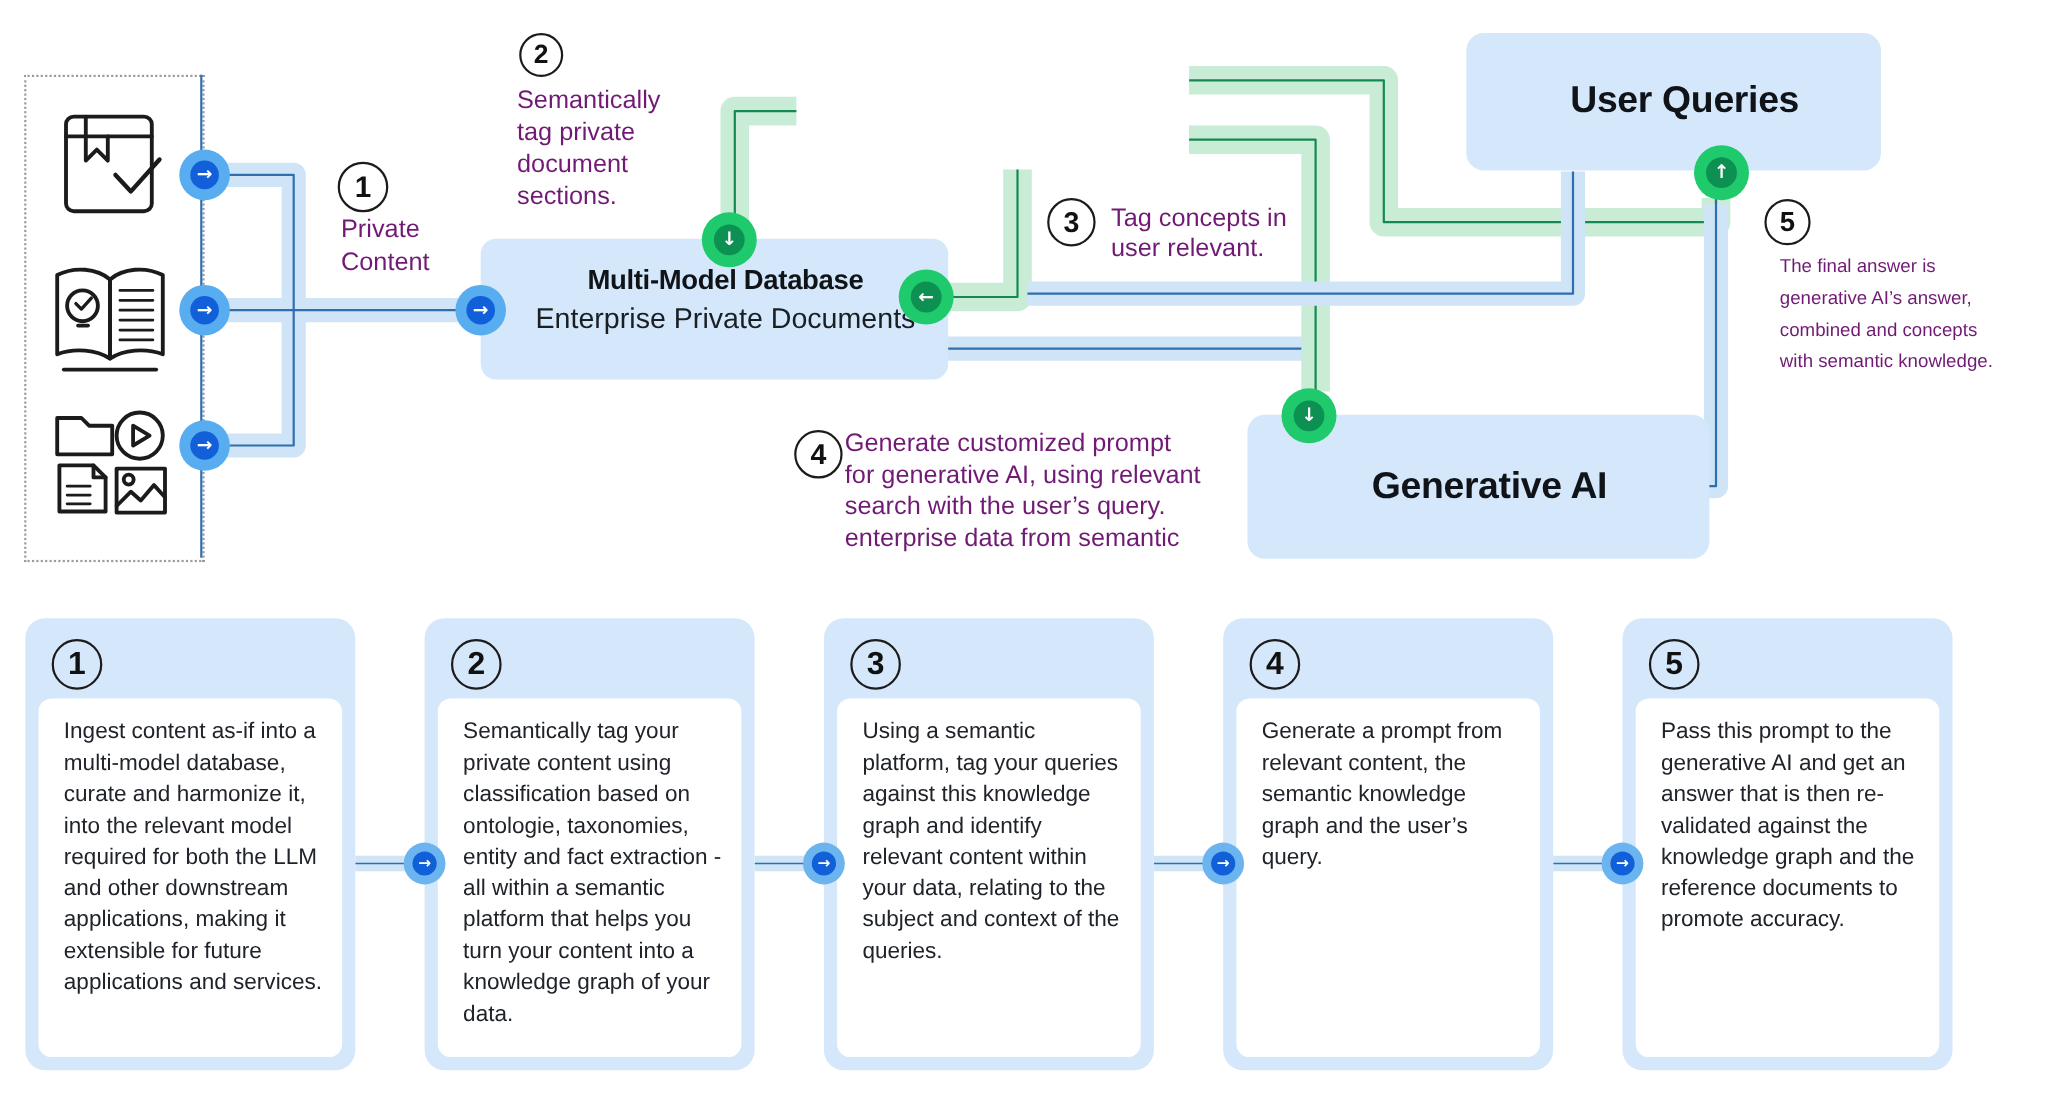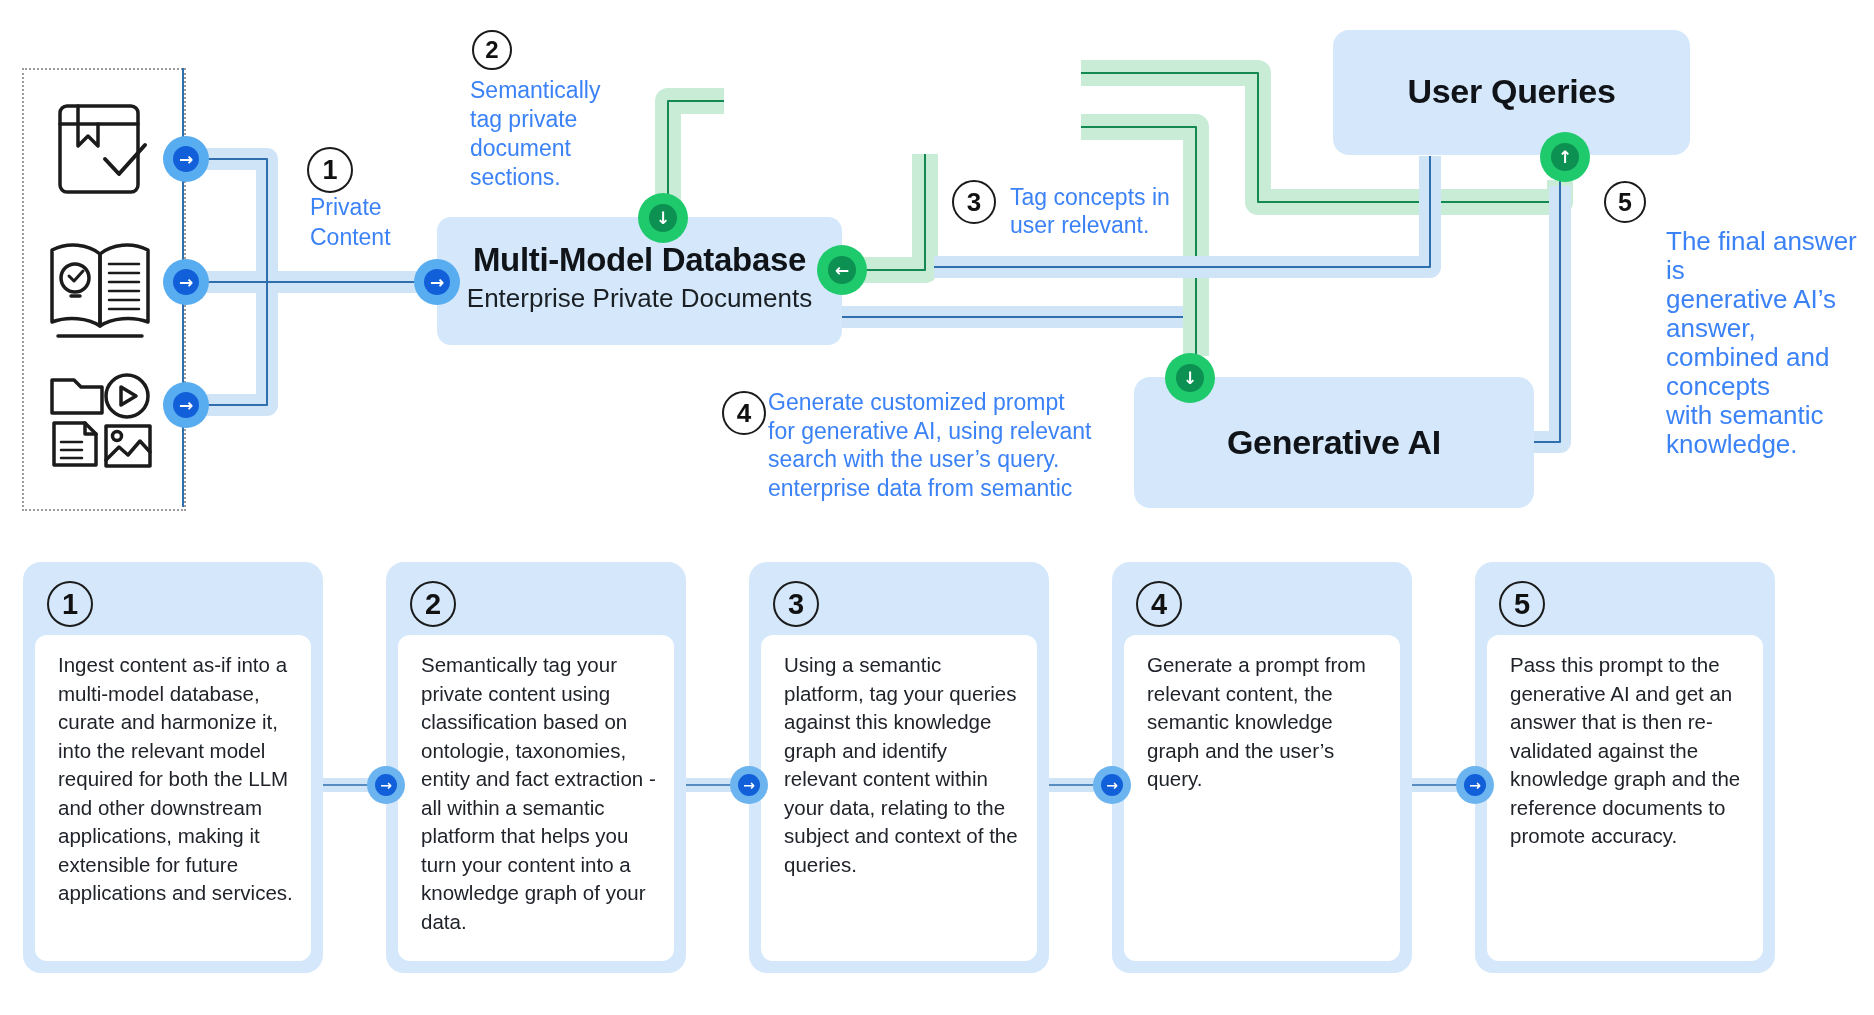--- a/index.html
+++ b/index.html
@@ -12,28 +12,28 @@
   .band-green{fill:none;stroke:var(--pipe_green,#c9ecd6);stroke-width:26;stroke-linejoin:round;}
   .band-thin{fill:none;stroke:var(--pipe_blue,#cfe4f7);stroke-width:14;}
   .line-blue{fill:none;stroke:var(--pipe_blue_line,#2f6fae);stroke-width:2;stroke-linejoin:round;}
   .line-green{fill:none;stroke:var(--pipe_green_line,#148a52);stroke-width:2;stroke-linejoin:round;}
   .line-thin{fill:none;stroke:var(--pipe_blue_line,#2f6fae);stroke-width:1.5;}
   
   .panel{left:22px;top:68px;width:160px;height:439px;border:2px dotted #9c9c9c;z-index:0;}
   .src-icon svg{display:block;}
   
   .fbox{z-index:2;border-radius:16px;text-align:center;}
-  .fbox.blue{background:var(--box_blue,#d5e8fb);}
+  .fbox.blue{background:var(--box_blue,#d5e8fb);padding-left:20px;}
   .fbox.green{background:var(--box_green,#c6efd7);}
   .fbox .t{font-weight:700;font-size:34px;letter-spacing:-0.3px;color:#101418;}
   .fbox .s{font-size:26px;color:#1a1f24;margin-top:4px;}
   
   .stepnum{z-index:2;border:2.5px solid #1b1b1b;border-radius:50%;background:#fff;
            display:flex;align-items:center;justify-content:center;font-weight:600;color:#111;}
-  .steptext{z-index:2;font-size:23px;line-height:29px;color:#3b82f6;}
+  .steptext{z-index:2;font-size:23px;line-height:29px;color:#701a75;}
   
   .node{z-index:3;border-radius:50%;display:flex;align-items:center;justify-content:center;}
   .node .inner{border-radius:50%;display:flex;align-items:center;justify-content:center;
                color:#fff;font-weight:700;font-family:"DejaVu Sans",sans-serif;}
   .node.nblue{width:46px;height:46px;background:var(--node_blue_outer,#58acf0);}
   .node.nblue .inner{width:26px;height:26px;background:var(--node_blue_inner,#1160d9);font-size:17px;}
   .node.ngreen{width:50px;height:50px;background:var(--node_green_outer,#1fca6c);}
   .node.ngreen .inner{width:28px;height:28px;background:var(--node_green_inner,#0d9152);font-size:17px;}
   .node.ncard{width:38px;height:38px;background:var(--node_card_outer,#6cb4ef);}
   .node.ncard .inner{width:22px;height:22px;background:var(--node_blue_inner,#1160d9);font-size:14px;}
@@ -124,21 +124,21 @@
       <g>
           <rect x="58" y="56" width="44" height="40"></rect>
           <circle cx="69" cy="66" r="4.5"></circle>
           <path d="M58 90 l13 -13 9 8 12 -14 10 11"></path>
         </g>
     </svg>
   </div>
 
 
   <div class="abs fbox blue" style="left:437px;top:217px;width:405px;height:128px;border-radius:14px;">
-    <div class="t" style="margin-top:24px;font-size:33px;">Multi-Model Database</div>
+    <div class="t" style="margin-top:24px;font-size:25px;">Multi-Model Database</div>
     <div class="s">Enterprise Private Documents</div>
   </div>
 
   <div class="abs fbox blue" style="left:1333px;top:30px;width:357px;height:125px;">
     <div class="t" style="margin-top:42px;">User Queries</div>
   </div>
 
   <div class="abs fbox blue" style="left:1134px;top:377px;width:400px;height:131px;">
     <div class="t" style="margin-top:46px;">Generative AI</div>
   </div>
@@ -165,21 +165,21 @@
 
   <div class="abs stepnum" style="left:722px;top:391px;width:40px;height:40px;font-size:26px;">4</div>
   <div class="abs steptext" style="left:768px;top:388px;line-height:28.5px;">
     <div>Generate customized prompt</div>
     <div>for generative AI, using relevant</div>
     <div>search with the user’s query.</div>
     <div>enterprise data from semantic</div>
   </div>
 
   <div class="abs stepnum" style="left:1604px;top:181px;width:38px;height:38px;font-size:25px;">5</div>
-  <div class="abs steptext" style="left:1666px;top:227px;font-size:26px;">
+  <div class="abs steptext" style="left:1618px;top:227px;font-size:17px;">
     <div>The final answer is</div>
     <div>generative AI’s answer,</div>
     <div>combined and concepts</div>
     <div>with semantic knowledge.</div>
   </div>
 
   <div class="abs node nblue" style="left:163px;top:136px;">
       <span class="inner">→</span>
     </div>
   <div class="abs node nblue" style="left:163px;top:259px;">

